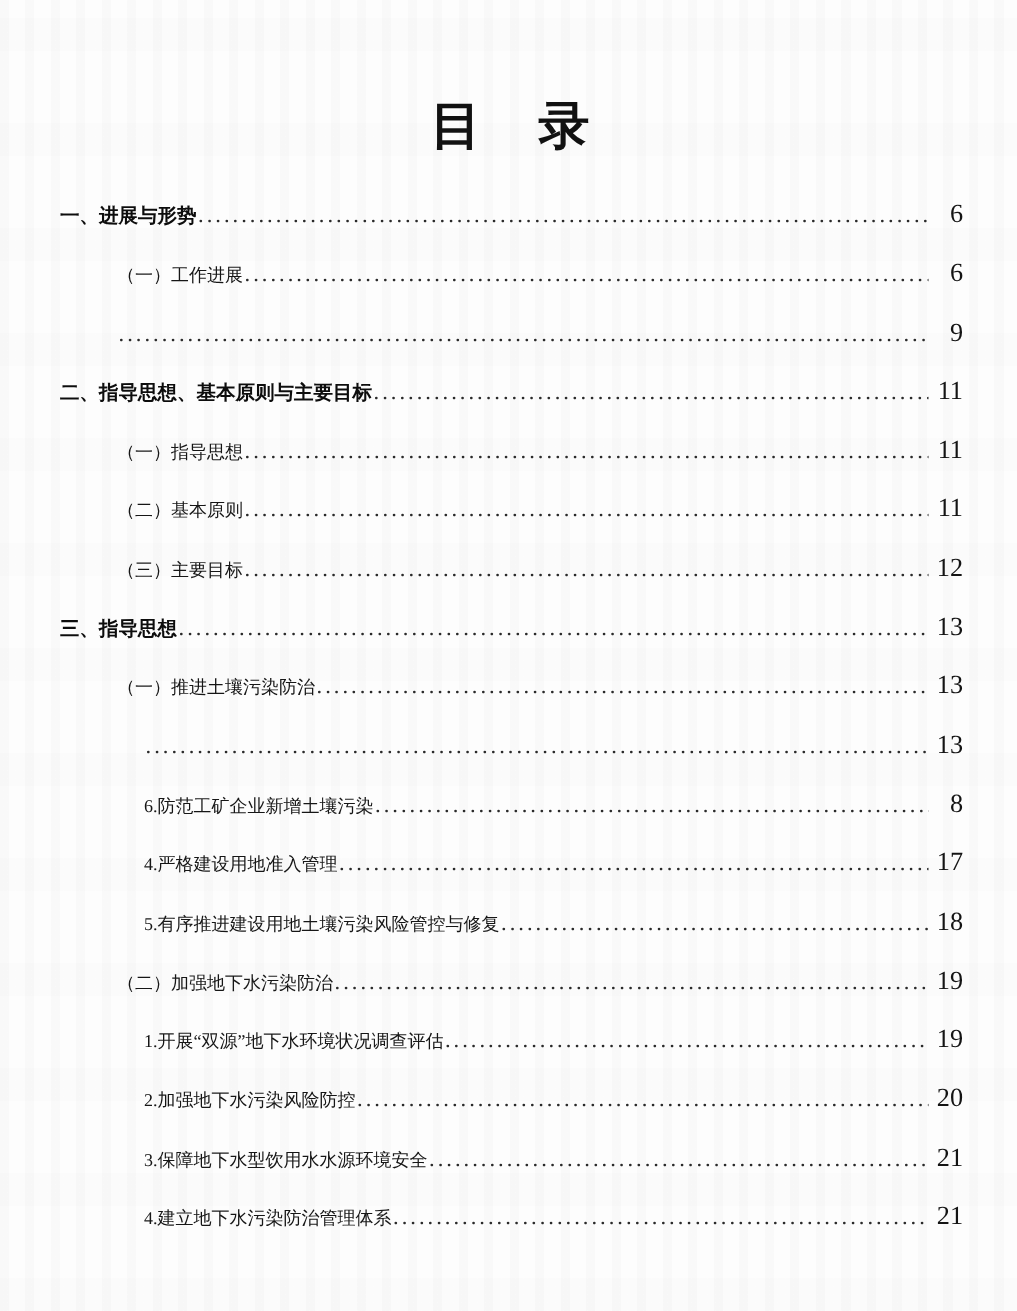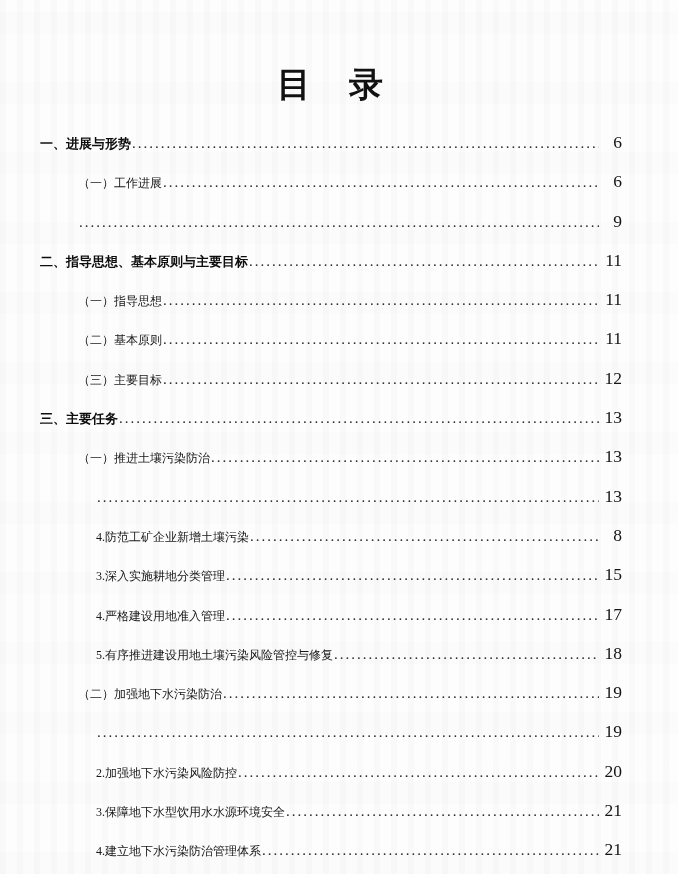--- a/index.html
+++ b/index.html
@@ -20,21 +20,21 @@
       repeating-linear-gradient(90deg,
         rgba(0,0,0,0.016) 0px, rgba(0,0,0,0.016) 6px,
         rgba(0,0,0,0) 6px, rgba(0,0,0,0) 17px),
       repeating-linear-gradient(0deg,
         rgba(0,0,0,0.008) 0px, rgba(0,0,0,0.008) 22px,
         rgba(0,0,0,0) 22px, rgba(0,0,0,0) 70px);
     pointer-events: none;
   }
   .page {
     position: relative;
-    padding: 62px 56px 0 40px; 
+    padding: 62px 36px 0 40px; 
     box-sizing: border-box;
     width: 678px;
   }
   .toc-title {
     text-align: center;
     font-size: 34px;
     line-height: 44px;
     font-weight: 700;
     color: #111;
     letter-spacing: 2px;
@@ -135,67 +135,63 @@
       <span class="pagenum">11</span>
     </div>
 
     <div class="row l2">
       <span class="label">（三）主要目标</span>
       <span class="leader"></span>
       <span class="pagenum">12</span>
     </div>
 
     <div class="row l1">
-      <span class="label">三、主要任务</span>
+      <span class="label">三、指导思想</span>
       <span class="leader"></span>
       <span class="pagenum">13</span>
     </div>
 
     <div class="row l2">
       <span class="label">（一）推进土壤污染防治</span>
       <span class="leader"></span>
       <span class="pagenum">13</span>
     </div>
 
     <div class="row l3">
       <span class="leader"></span>
       <span class="pagenum">13</span>
     </div>
 
     <div class="row l3">
-      <span class="label">4.防范工矿企业新增土壤污染</span>
+      <span class="label">6.防范工矿企业新增土壤污染</span>
       <span class="leader"></span>
       <span class="pagenum">8</span>
     </div>
 
-    <div class="row l3">
-      <span class="label">3.深入实施耕地分类管理</span>
-      <span class="leader"></span>
-      <span class="pagenum">15</span>
-    </div>
 
     <div class="row l3">
       <span class="label">4.严格建设用地准入管理</span>
       <span class="leader"></span>
       <span class="pagenum">17</span>
     </div>
 
     <div class="row l3">
       <span class="label">5.有序推进建设用地土壤污染风险管控与修复</span>
       <span class="leader"></span>
       <span class="pagenum">18</span>
     </div>
 
     <div class="row l2">
       <span class="label">（二）加强地下水污染防治</span>
       <span class="leader"></span>
       <span class="pagenum">19</span>
     </div>
 
     <div class="row l3">
+      <span class="label">1.开展“双源”地下水环境状况调查评估</span>
       <span class="leader"></span>
       <span class="pagenum">19</span>
     </div>
 
     <div class="row l3">
       <span class="label">2.加强地下水污染风险防控</span>
       <span class="leader"></span>
       <span class="pagenum">20</span>
     </div>
 

